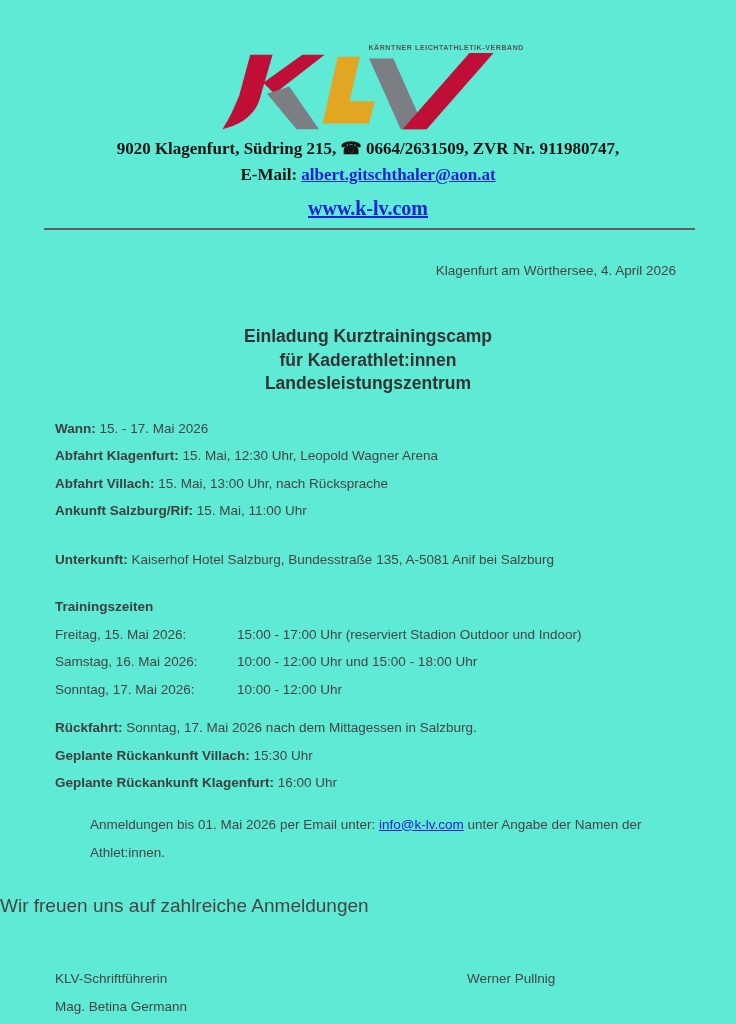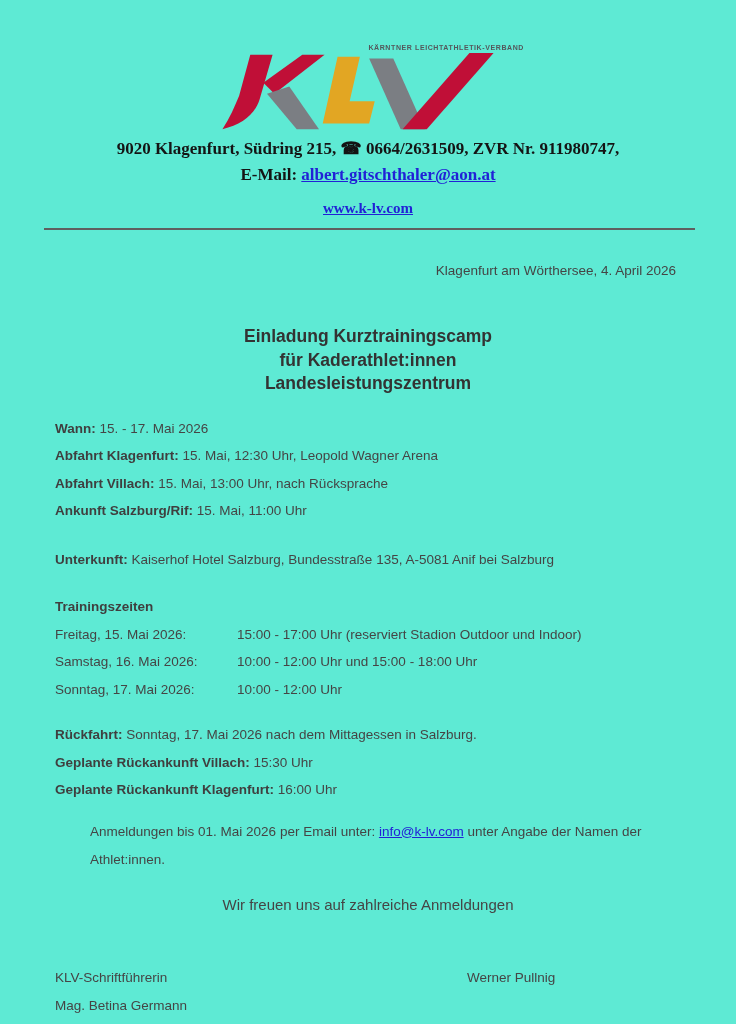--- a/index.html
+++ b/index.html
@@ -32,21 +32,21 @@
     font-weight:bold;
     font-size:17px;
     line-height:26px;
     color:#141414;
   }
   .contact a, .blue-link {
     color:#2121d6;
     text-decoration:underline;
     cursor:pointer;
   }
-  .website-line { margin-top:7px; font-size:15px; }
+  .website-line { margin-top:7px; font-size:20px; }
 
   .rule {
     border:none;
     border-top:2px solid #5f5f5f;
     margin:7px 41px 0 44px;
   }
 
   
   .date-line {
     margin:33px 60px 0 0;
@@ -63,27 +63,27 @@
   }
   .sec { margin-left:55px; margin-right:56px; font-size:13.5px; }
   .line { line-height:27.5px; }
   .lbl { font-weight:bold; color:#3f3f3f; }
 
   .sec-details   { margin-top:19px; }
   .sec-hotel     { margin-top:21px; }
   .sec-training  { margin-top:20px; }
   .trow { display:flex; }
   .tday { width:182px; flex:none; }
-  .sec-return    { margin-top:18px; }
+  .sec-return    { margin-top:11px; }
   .sec-register  { margin-top:14px; }
   .sec-register .line { line-height:28px;margin-left:35px; }
   .closing {
-    margin-top:17px;
-    text-align:center;
-    font-size:15px;
+    margin-top:25px;
+    text-align:left;
+    font-size:19px;
     line-height:27.5px;
   }
   .signatures {
     position:relative;
     margin:46px 56px 0 55px;
     font-size:13.5px;
     height:60px;
   }
   .sig-right { position:absolute; left:412px; top:0; }
 </style>

